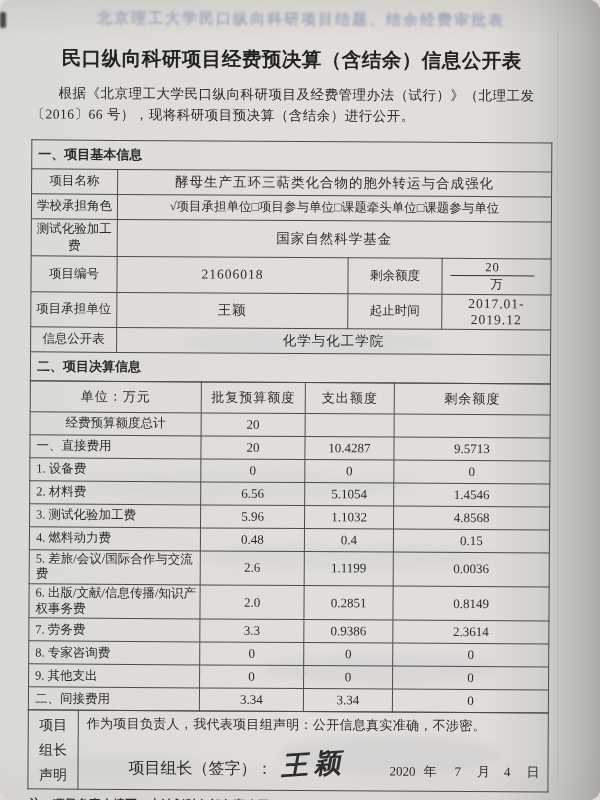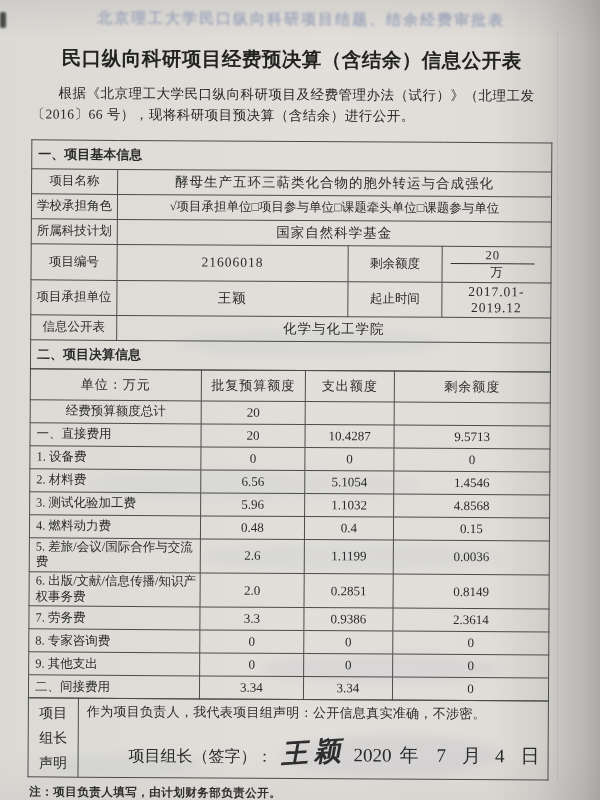--- a/index.html
+++ b/index.html
@@ -5,20 +5,21 @@
   html,body{margin:0;padding:0;}
   body{
     width:600px;height:800px;overflow:hidden;
     font-family:"Liberation Serif","DejaVu Serif",serif;
     color:#2b2b2b;
     background:#dedbd6;
   }
   .photo{
     position:relative;width:600px;height:800px;overflow:hidden;
     background:linear-gradient(to right,#dcdad5 0%,#e2dfda 55%,#e0ddd8 82%,#d2d0cb 90%,#bbb9b5 97%,#abaaa6 100%);
+    border-radius:11px;
   }
   .photo::before{ 
     content:"";position:absolute;inset:0;pointer-events:none;
     background:linear-gradient(to bottom,rgba(90,90,95,.10) 0%,rgba(0,0,0,0) 5%,rgba(0,0,0,0) 94%,rgba(90,90,95,.06) 100%);
   }
   .crease{position:absolute;top:30px;bottom:20px;width:1px;background:rgba(70,70,80,.10);}
   .edge-mark{position:absolute;left:0;top:12px;width:6px;height:16px;background:#4a4a4a;filter:blur(1px);border-radius:2px;}
   .smudge{position:absolute;border-radius:50%;pointer-events:none;}
 
   .sheet{
@@ -60,21 +61,21 @@
   }
   .decl-cell{padding:4px 8px 6px 8px;height:68px;position:relative;}
   .decl-text{font-size:13px;letter-spacing:.3px;}
   .sign-line{position:absolute;left:50px;right:8px;bottom:10px;display:flex;align-items:flex-end;}
   .sign-label{font-size:16px;}
   .signature{
     font-size:27px;font-weight:bold;font-style:italic;color:#2e2e2e;
     transform:rotate(-4deg);margin:-14px 0 -2px 8px;letter-spacing:6px;
     font-family:"DejaVu Serif",serif;
   }
-  .date-line{margin-left:auto;font-size:19px;display:flex;align-items:baseline;}
+  .date-line{margin-left:auto;font-size:13px;display:flex;align-items:baseline;}
   .date-line span{display:inline-block;}
   .dg1{margin-left:8px}.dg2{margin-left:18px}.dg3{margin-left:16px}.dg4{margin-left:14px}.dg5{margin-left:16px}
   .footnote{
     margin:7px 0 0 2px;font-size:11.5px;font-weight:600;letter-spacing:.5px;color:#2e2e2e;
   }
 </style>
 </head>
 <body>
 
 <div class="photo">
@@ -112,21 +113,21 @@
         </tr>
         <tr>
           <td class="c">项目名称</td>
           <td colspan="3" class="c val">酵母生产五环三萜类化合物的胞外转运与合成强化</td>
         </tr>
         <tr>
           <td class="c">学校承担角色</td>
           <td colspan="3" class="c">√项目承担单位□项目参与单位□课题牵头单位□课题参与单位</td>
         </tr>
         <tr>
-          <td class="c">所属科技计划</td>
+          <td class="c">测试化验加工费</td>
           <td colspan="3" class="c val">国家自然科学基金</td>
         </tr>
         <tr>
           <td class="c">项目编号</td>
           <td class="c val">21606018</td>
           <td class="c">剩余额度</td>
           <td class="c"><span class="uline">20</span><span>万</span></td>
         </tr>
         <tr>
           <td class="c">项目承担单位</td>

